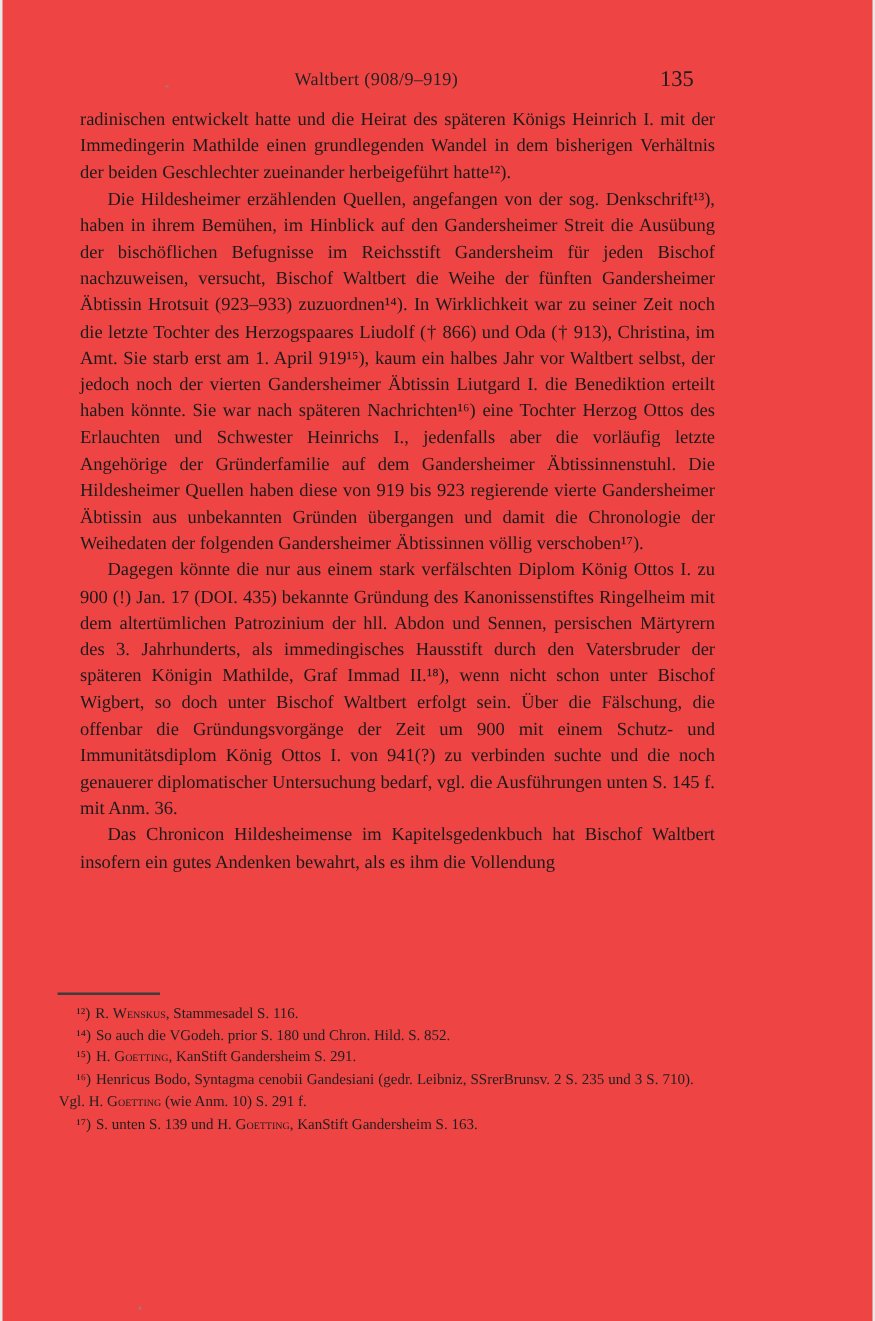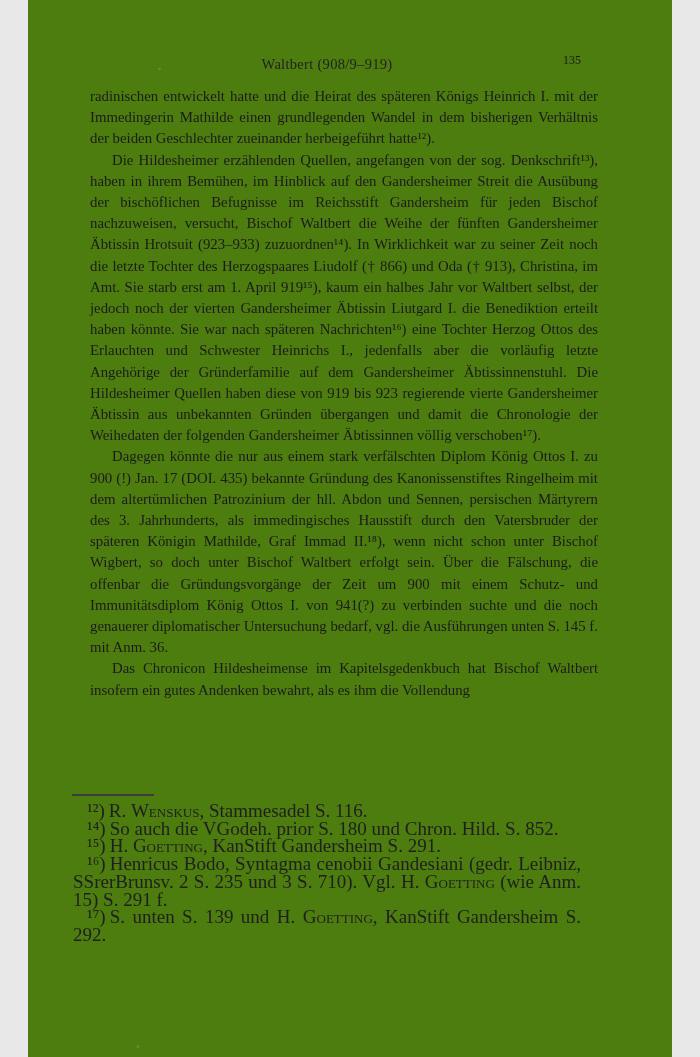--- a/index.html
+++ b/index.html
@@ -1,38 +1,38 @@
 <!DOCTYPE html>
 <html><head>
 <meta charset="utf-8">
 <style>
   html, body { margin: 0; padding: 0; background: #e8e8e8; }
   .page {
     position: relative;
-    width: 644px;
+    width: 696px;
     height: 1057px;
     margin: 0 auto;
-    background: #4d7c0f;
+    background: #ef4444;
     color: #1b1b1b;
     font-family: "Liberation Serif", "DejaVu Serif", serif;
     overflow: hidden;
   }
   .running-title {
     position: absolute;
     top: 56px; left: 45px; width: 508px;
     text-align: center;
     font-size: 14.5px;
     letter-spacing: 0.3px;
     color: #222222;
   }
   .page-number {
     position: absolute;
     top: 53px; left: 45px; width: 508px;
     text-align: right;
-    font-size: 12px;
+    font-size: 18px;
     color: #1b1b1b;
   }
   .body-text {
     position: absolute;
     top: 86px; left: 62px; width: 508px;
     font-size: 14.8px;
     line-height: 21.2px;
     text-align: justify;
     color: #1b1b1b;
   }
@@ -40,21 +40,21 @@
   .body-text p.indent { text-indent: 22px; }
   .footnote-rule {
     position: absolute;
     top: 794px; left: 44px;
     width: 82px; height: 2px;
     background: #3d3d3d;
   }
   .footnotes {
     position: absolute;
     top: 802px; left: 45px; width: 508px;
-    font-size: 19px;
+    font-size: 12px;
     line-height: 17.7px;
     text-align: justify;
     color: #1f1f1f;
   }
   .footnotes p { margin: 0; padding: 0; text-indent: 14px; }
   .footnotes .fn-marker { margin-right: 4px; }
   .sc { font-variant: small-caps; }
   .speck {
     position: absolute;
     background: #8a8a8a;
@@ -78,20 +78,20 @@
       <p class="indent">Dagegen könnte die nur aus einem stark verfälschten Diplom König Ottos I. zu 900 (!) Jan. 17 (DOI. 435) bekannte Gründung des Kanonissenstiftes Ringelheim mit dem altertümlichen Patrozinium der hll. Abdon und Sennen, persischen Märtyrern des 3. Jahrhunderts, als immedingisches Hausstift durch den Vatersbruder der späteren Königin Mathilde, Graf Immad II.¹⁸), wenn nicht schon unter Bischof Wigbert, so doch unter Bischof Waltbert erfolgt sein. Über die Fälschung, die offenbar die Gründungsvorgänge der Zeit um 900 mit einem Schutz- und Immunitätsdiplom König Ottos I. von 941(?) zu verbinden suchte und die noch genauerer diplomatischer Untersuchung bedarf, vgl. die Ausführungen unten S. 145 f. mit Anm. 36.</p>
       <p class="indent">Das Chronicon Hildesheimense im Kapitelsgedenkbuch hat Bischof Waltbert insofern ein gutes Andenken bewahrt, als es ihm die Vollendung</p>
     </main>
 
   <div class="footnote-rule"></div>
 
   <section class="footnotes" id="footnotes">
       <p><span class="fn-marker">¹²)</span><span>R. </span><span class="sc">Wenskus</span><span>, Stammesadel S. 116.</span></p>
       <p><span class="fn-marker">¹⁴)</span><span>So auch die VGodeh. prior S. 180 und Chron. Hild. S. 852.</span></p>
       <p><span class="fn-marker">¹⁵)</span><span>H. </span><span class="sc">Goetting</span><span>, KanStift Gandersheim S. 291.</span></p>
-      <p><span class="fn-marker">¹⁶)</span><span>Henricus Bodo, Syntagma cenobii Gandesiani (gedr. Leibniz, SSrerBrunsv. 2 S. 235 und 3 S. 710). Vgl. H. </span><span class="sc">Goetting</span><span> (wie Anm. 15) S. 291 f.</span></p>
-      <p><span class="fn-marker">¹⁷)</span><span>S. unten S. 139 und H. </span><span class="sc">Goetting</span><span>, KanStift Gandersheim S. 292.</span></p>
+      <p><span class="fn-marker">¹⁶)</span><span>Henricus Bodo, Syntagma cenobii Gandesiani (gedr. Leibniz, SSrerBrunsv. 2 S. 235 und 3 S. 710). Vgl. H. </span><span class="sc">Goetting</span><span> (wie Anm. 10) S. 291 f.</span></p>
+      <p><span class="fn-marker">¹⁷)</span><span>S. unten S. 139 und H. </span><span class="sc">Goetting</span><span>, KanStift Gandersheim S. 163.</span></p>
     </section>
 
   <div class="speck a"></div>
   <div class="speck b"></div>
 
 </div>
 
 </body></html>

